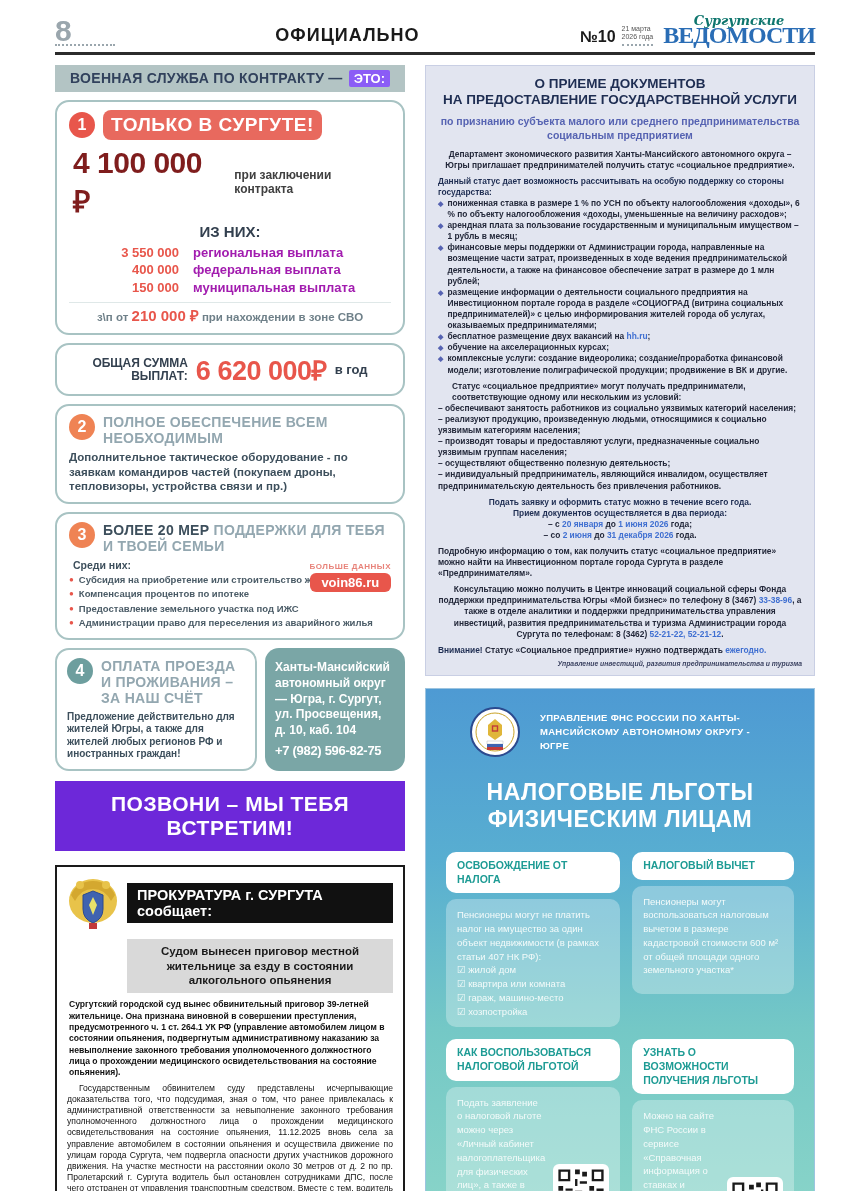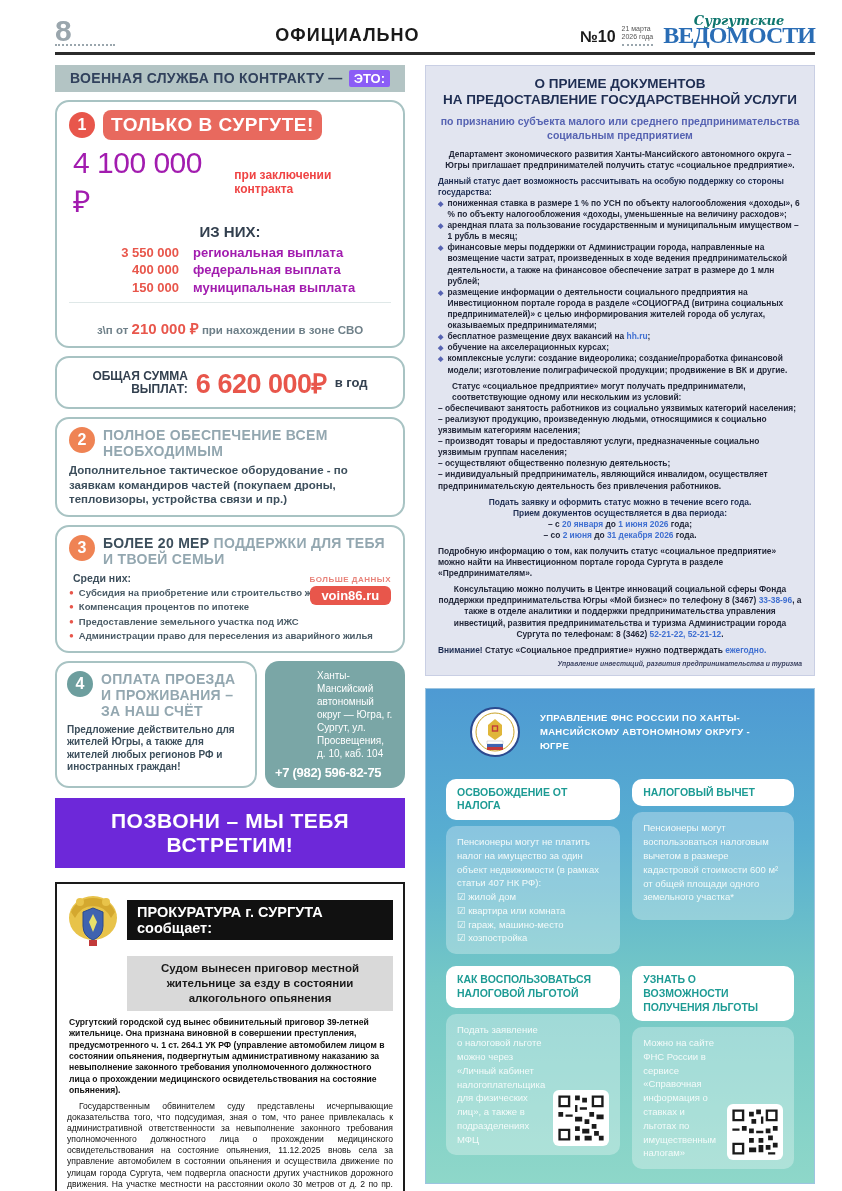--- a/index.html
+++ b/index.html
@@ -26,48 +26,48 @@
   .mil { margin-bottom:14px; }
   .mil-header { background:#b3c4c4; padding:5px 10px; display:flex; justify-content:center; align-items:center; gap:6px; }
   .mil-header-text { font-size:14px; font-weight:bold; color:#31415c; letter-spacing:0.3px; }
   .mil-header-tag { background:#8b5cf6; color:#fff; font-size:13px; font-weight:bold; padding:1px 5px; border-radius:2px; }
   .mil-card { border:2px solid #a8c3c3; border-radius:14px; background:#fff; padding:8px 12px; margin-top:8px; position:relative; }
   .num-circle { width:26px; height:26px; border-radius:50%; color:#fff; font-weight:bold; font-size:16px; display:flex; align-items:center; justify-content:center; flex:none; }
   .nc-red { background:#e8564b; } .nc-orange { background:#ef8354; } .nc-teal { background:#6d9e9e; }
   .mil-row1 { display:flex; align-items:center; gap:8px; }
   .mil-badge { background:#e8695e; color:#fff; font-size:19px; font-weight:bold; padding:4px 8px; border-radius:8px; letter-spacing:0.5px; }
   .mil-amount-row { display:flex; align-items:center; gap:10px; margin:6px 0 2px 4px; }
-  .mil-amount { color:#a21caf; font-size:30px; font-weight:normal; letter-spacing:-0.5px; }
-  .mil-amount-note { color:#ef4444; font-size:12px; font-weight:bold; line-height:1.15; }
+  .mil-amount { color:#7f1d1d; font-size:30px; font-weight:bold; letter-spacing:-0.5px; }
+  .mil-amount-note { color:#404040; font-size:12px; font-weight:bold; line-height:1.15; }
   .mil-iznih { text-align:center; font-size:15px; font-weight:bold; color:#33404f; margin:2px 0 4px; }
   .mil-table { width:100%; margin:0 auto; }
   .mil-trow { display:flex; gap:14px; font-size:13px; line-height:1.35; }
   .mil-tnum { width:110px; text-align:right; color:#e8564b; font-weight:bold; }
   .mil-tlabel { color:#a21caf; font-weight:bold; }
-  .mil-salary { text-align:center; font-size:11.5px; color:#6f8089; font-weight:bold; margin-top:6px; border-top:1px solid #dfe8e8; padding-top:15px; }
+  .mil-salary { text-align:center; font-size:11.5px; color:#6f8089; font-weight:bold; margin-top:6px; border-top:1px solid #dfe8e8; padding-top:2px; }
   .mil-salary b { color:#e8564b; font-size:15px; }
   .mil-total { border:2px solid #a8c3c3; border-radius:14px; padding:6px 12px; margin-top:8px; display:flex; align-items:center; justify-content:center; gap:8px; }
   .mil-total-label { font-size:12px; font-weight:bold; color:#33404f; text-align:right; line-height:1.1; }
   .mil-total-amount { color:#e8564b; font-size:27px; font-weight:bold; letter-spacing:-0.5px; }
   .mil-total-suffix { font-size:13px; font-weight:bold; color:#33404f; }
   .mil-card-title { display:flex; gap:8px; align-items:flex-start; }
   .mil-gray-title { color:#93a7b0; font-size:14px; font-weight:bold; line-height:1.15; letter-spacing:0.3px; }
   .mil-gray-title b { color:#3d4f5c; }
   .mil-body { color:#3d4f5c; font-size:11.5px; font-weight:bold; line-height:1.25; margin-top:4px; }
   .mil-among { color:#3d4f5c; font-size:10.5px; font-weight:bold; margin:5px 0 2px 4px; }
   .mil-bullets { list-style:none; font-size:9.5px; color:#4a5b66; font-weight:bold; }
   .mil-bullets li { display:flex; gap:5px; line-height:1.5; }
   .mil-bullets .blt { color:#e8564b; font-size:8px; line-height:1.8; }
   .mil-more { position:absolute; right:12px; top:48px; text-align:center; }
   .mil-more-label { font-size:8px; color:#e8837a; font-weight:bold; letter-spacing:0.5px; }
   .mil-site { background:#e8564b; color:#fff; font-size:13px; font-weight:bold; padding:2px 8px; border-radius:6px; margin-top:2px; }
   .mil-row4 { display:flex; gap:8px; margin-top:8px; }
   .mil-card4 { border:2px solid #a8c3c3; border-radius:14px; background:#fff; padding:8px 10px; flex:1; }
   .mil-contact { background:#7aa6a6; border-radius:14px; color:#fff; padding:8px 10px; width:140px; flex:none; display:flex; flex-direction:column; justify-content:center; }
-  .mil-contact-addr { font-size:10px; font-weight:normal; line-height:1.3;margin-left:42px; }
+  .mil-contact-addr { font-size:12px; font-weight:bold; line-height:1.3; }
   .mil-contact-phone { font-size:13px; font-weight:bold; margin-top:5px; letter-spacing:-0.3px; }
   .mil-banner { background:#6d28d9; color:#fff; text-align:center; font-size:21px; font-weight:bold; padding:11px 4px; margin-top:10px; letter-spacing:0.5px; }
 
   
   .pros { border:2px solid #1a1a1a; background:#fff; padding:8px 10px 10px; }
   .pros-head { display:flex; align-items:center; gap:8px; }
   .pros-emblem { width:52px; height:56px; flex:none; }
   .pros-title-bar { background:#111; color:#fff; font-size:14.5px; font-weight:bold; padding:4px 10px; flex:1; }
   .pros-sub { background:#d9d9d9; color:#1a1a1a; text-align:center; font-size:11.5px; font-weight:bold; padding:5px 14px; margin:8px 0 6px 60px; line-height:1.3; }
   .pros-lead { font-size:8.6px; font-weight:bold; line-height:1.32; margin:0 0 4px 2px; color:#111; }
@@ -326,20 +326,24 @@
             <circle cx="25" cy="25" r="19" fill="none" stroke="#c9a227" stroke-width="1"></circle>
             <path d="M25 12 L32 18 L32 28 L25 33 L18 28 L18 18 Z" fill="#e0b63a"></path>
             <rect x="22.5" y="19" width="5" height="5" fill="none" stroke="#c23a3a" stroke-width="1.4"></rect>
             <path d="M17 34 h16 v3 h-16 z" fill="#fff" stroke="#bbb" stroke-width="0.5"></path>
             <path d="M17 37 h16 v3 h-16 z" fill="#3f63b0"></path>
             <path d="M17 40 h16 v3 h-16 z" fill="#c23a3a"></path>
           </svg>
           <div class="tax-org-text">УПРАВЛЕНИЕ ФНС РОССИИ ПО ХАНТЫ-МАНСИЙСКОМУ АВТОНОМНОМУ ОКРУГУ - ЮГРЕ</div>
         </div>
 
+        <div class="tax-title">
+          <span>НАЛОГОВЫЕ ЛЬГОТЫ</span><br>
+          <span>ФИЗИЧЕСКИМ ЛИЦАМ</span>
+        </div>
 
         <div class="tax-grid">
           <div>
             <div class="tax-card-head">ОСВОБОЖДЕНИЕ ОТ НАЛОГА</div>
             <div class="tax-card-body">
               <span>Пенсионеры могут не платить налог на имущество за один объект недвижимости (в рамках статьи 407 НК РФ):</span>
               <span class="chk">☑ жилой дом</span>
               <span class="chk">☑ квартира или комната</span>
               <span class="chk">☑ гараж, машино-место</span>
               <span class="chk">☑ хозпостройка</span>

